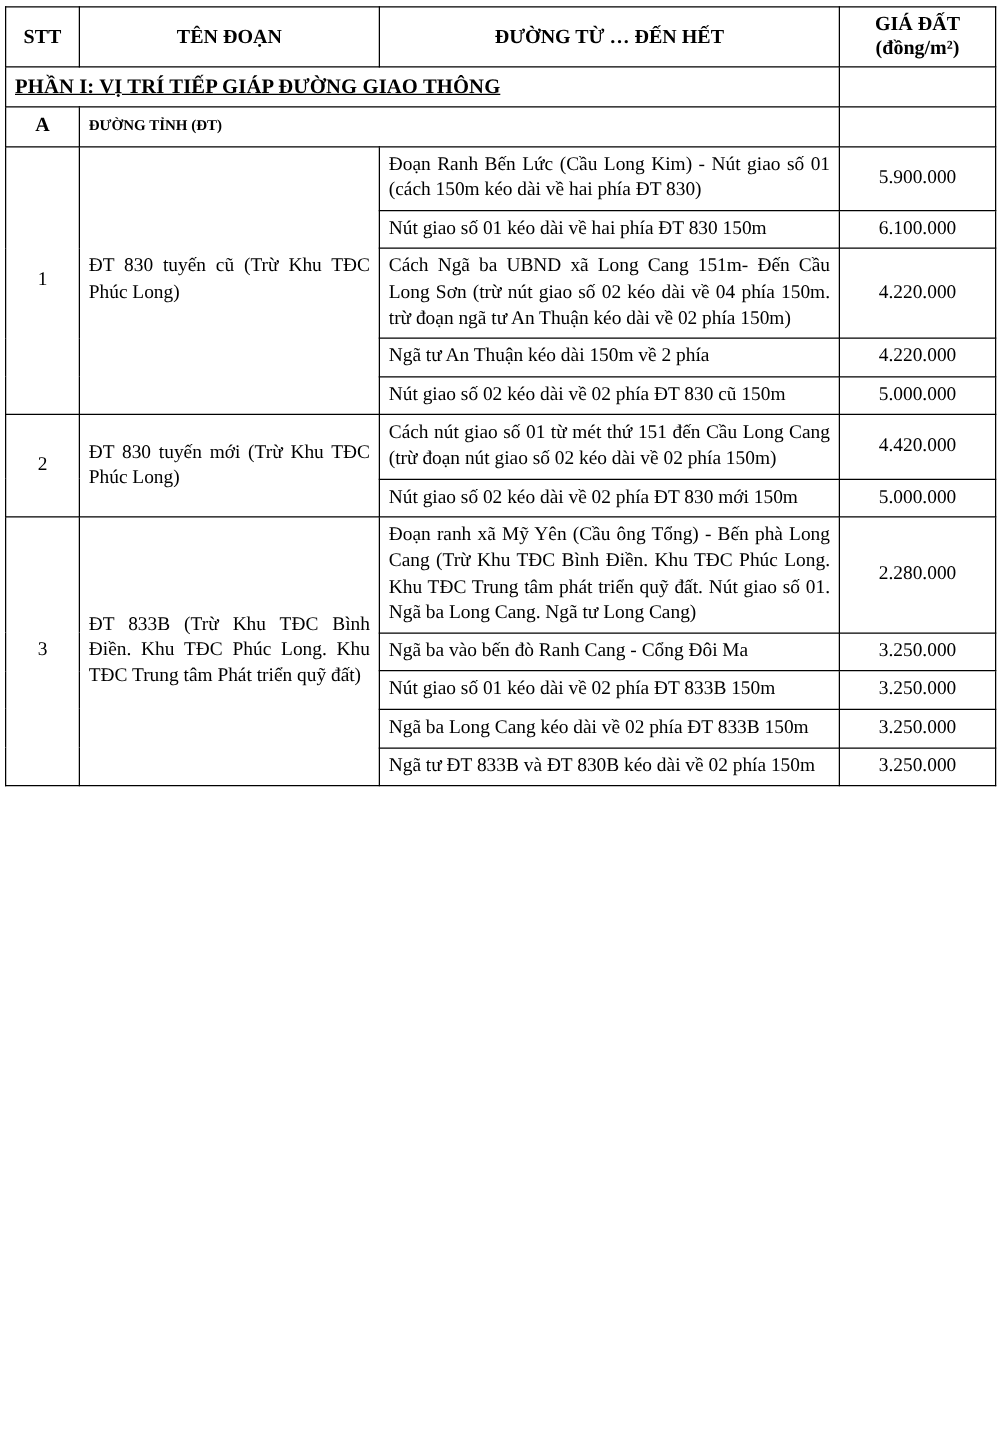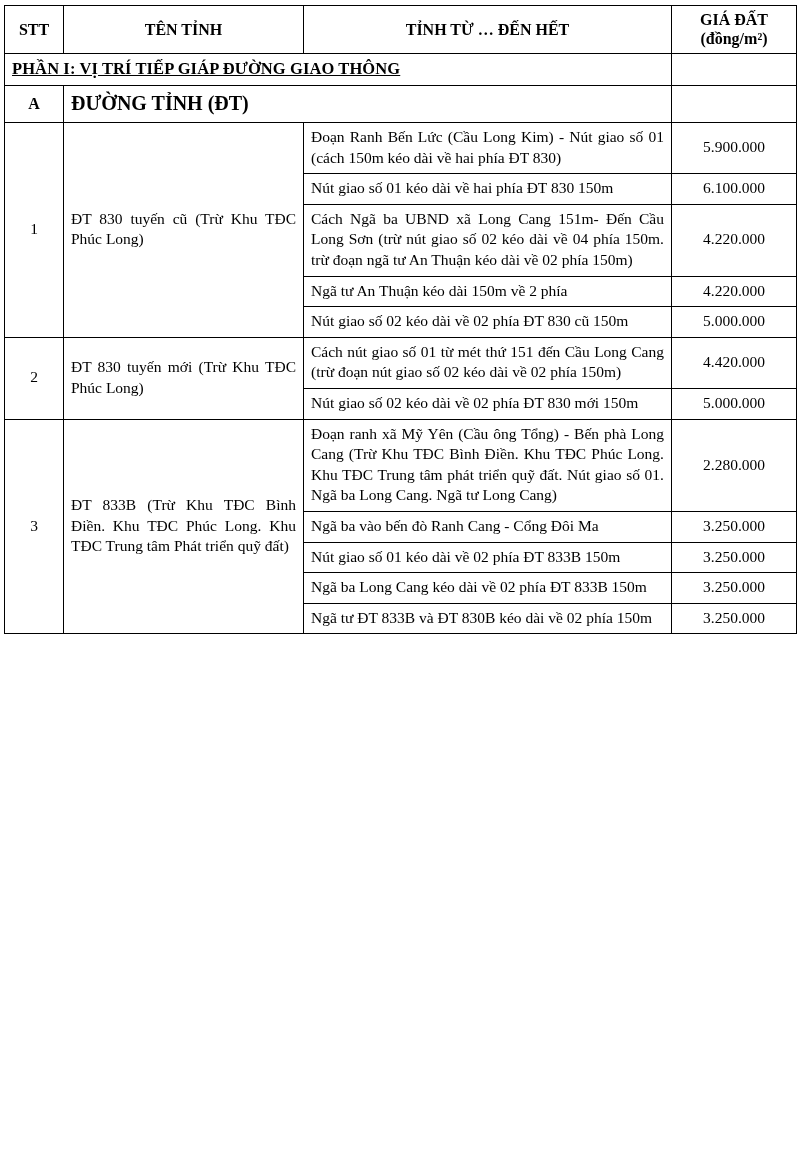--- a/index.html
+++ b/index.html
@@ -67,21 +67,21 @@
     text-decoration: underline;
   }
   td.group-letter {
     font-weight: bold;
     text-align: center;
     font-size: 16px;
   }
   td.group-title {
     font-weight: bold;
     text-align: left;
-    font-size: 20px;
+    font-size: 12px;
     padding-top: 6px;
     padding-bottom: 6px;
     margin-left: 29px;
   }
   td.stt {
     text-align: center;
     vertical-align: middle;
     font-size: 15.5px;
   }
   td.roadname {
@@ -117,22 +117,22 @@
   <table class="price-table">
     <colgroup>
       <col class="c-stt">
       <col class="c-name">
       <col class="c-seg">
       <col class="c-price">
     </colgroup>
     <thead>
       <tr>
         <th>STT</th>
-        <th>TÊN TỈNH</th>
-        <th>TỈNH TỪ … ĐẾN HẾT</th>
+        <th>TÊN ĐOẠN</th>
+        <th>ĐƯỜNG TỪ … ĐẾN HẾT</th>
         <th>
           <span class="sub">GIÁ ĐẤT</span>
           <span class="sub">(đồng/m²)</span>
         </th>
       </tr>
     </thead>
     <tbody>
 
       <tr>
         <td class="section-title" colspan="3">PHẦN I: VỊ TRÍ TIẾP GIÁP ĐƯỜNG GIAO THÔNG</td>

